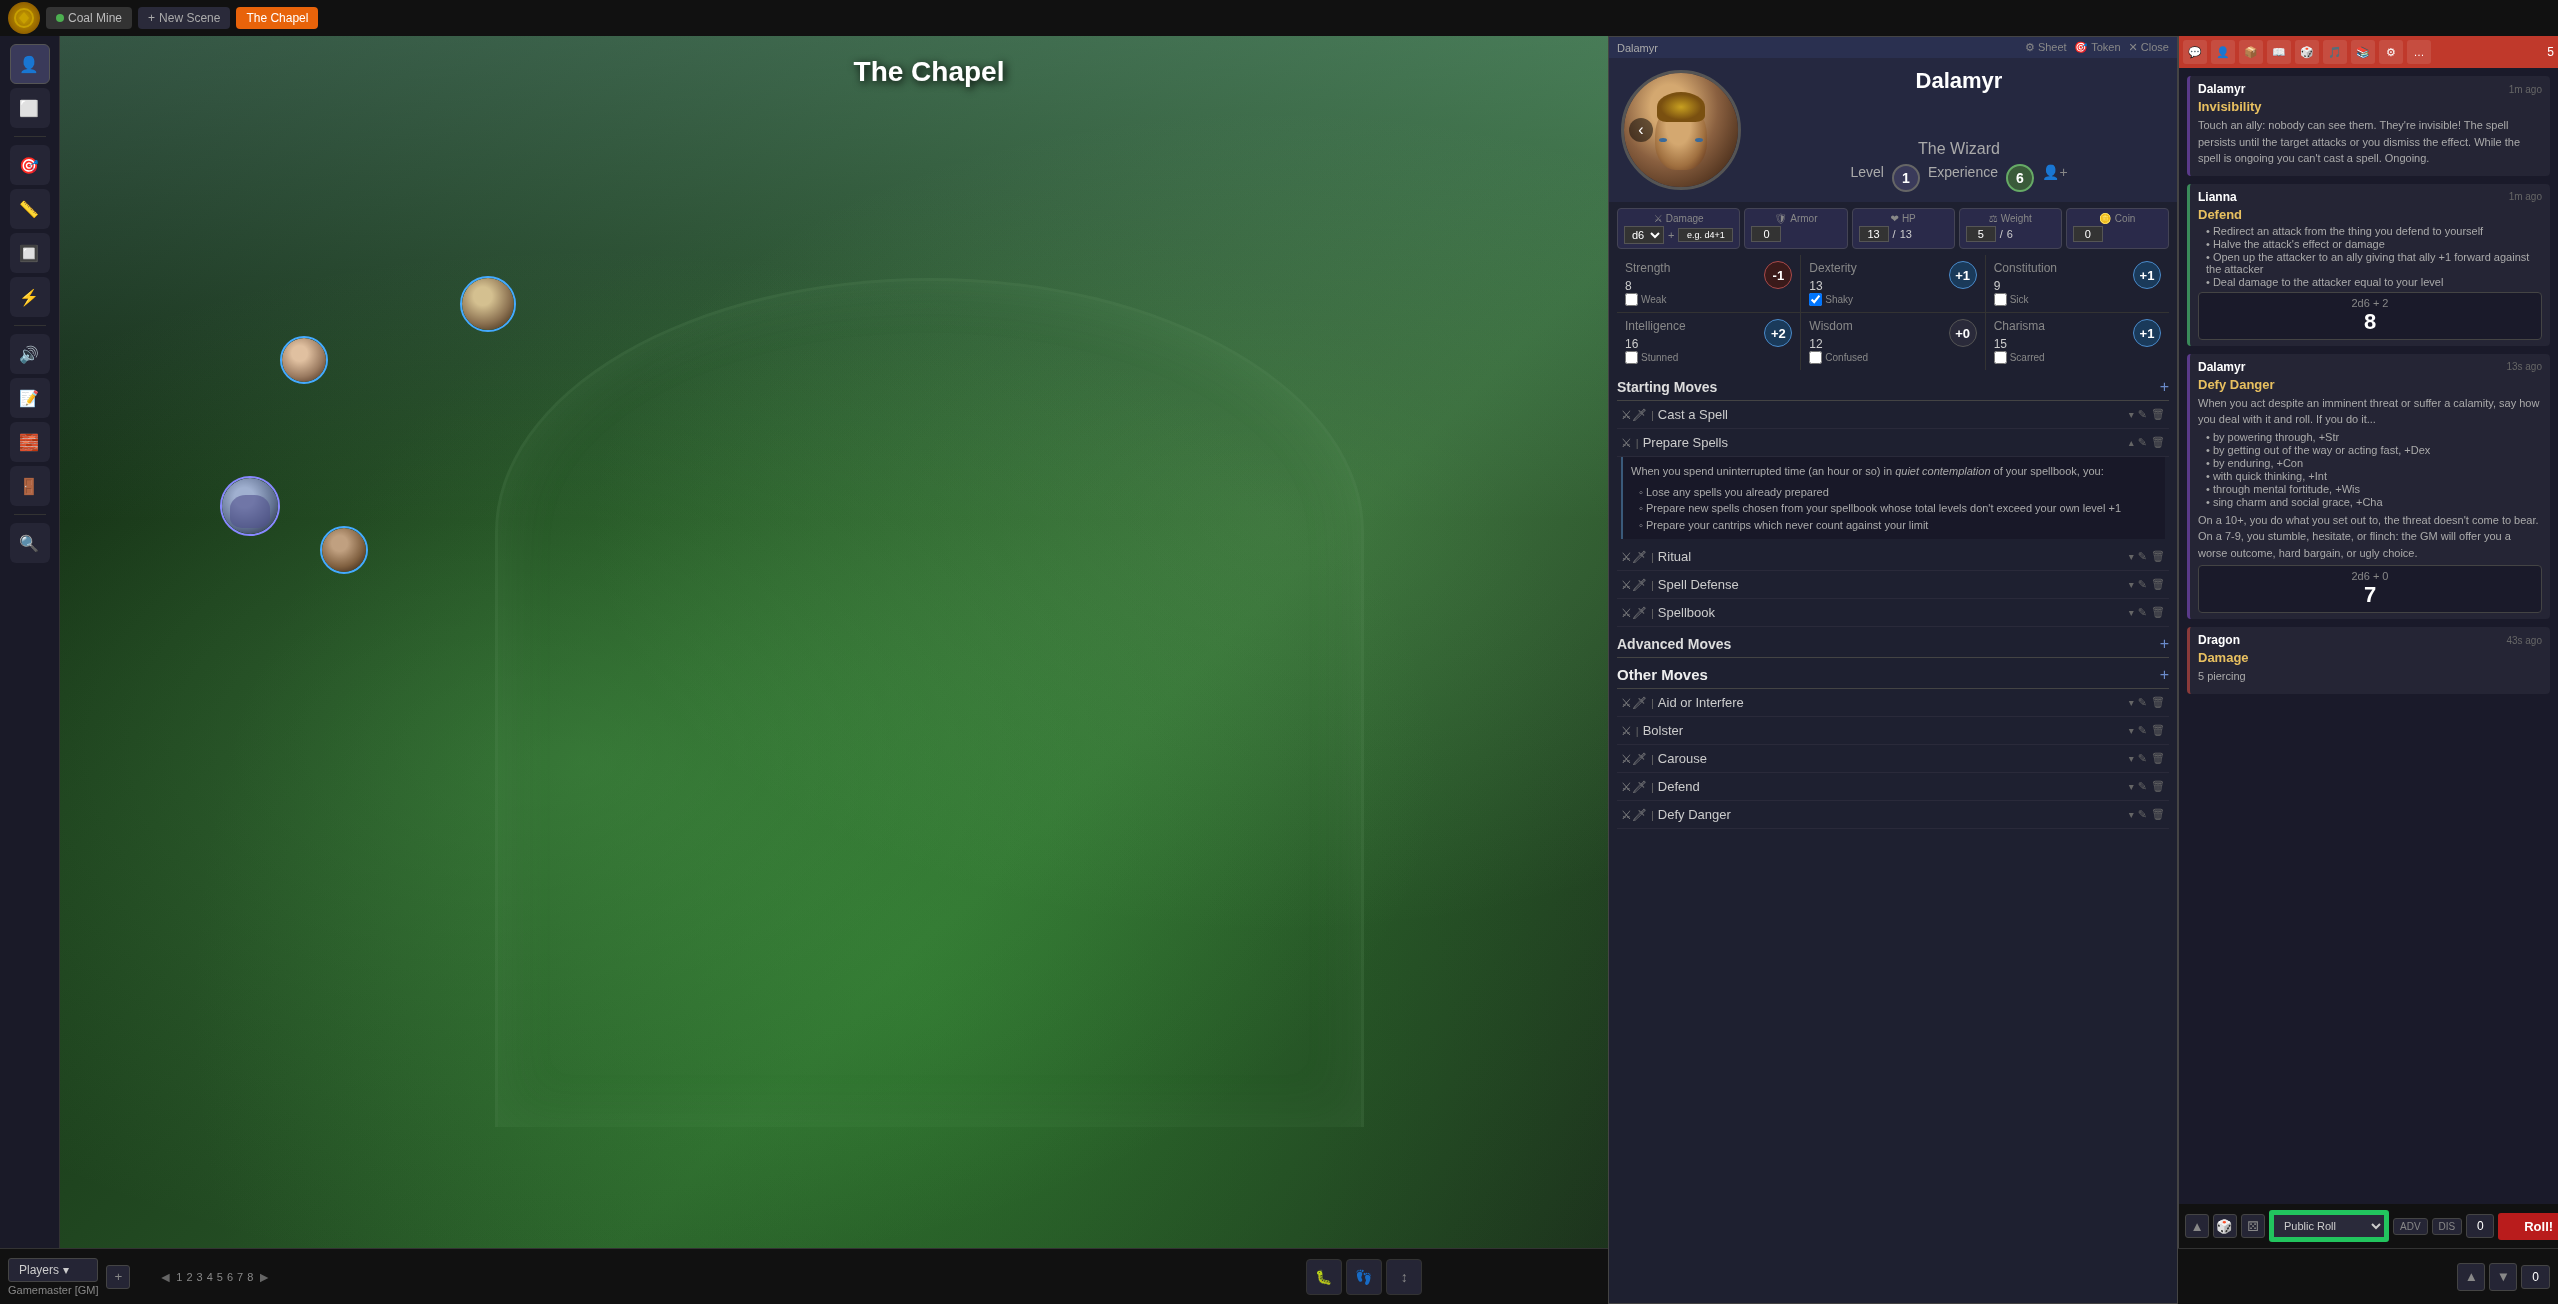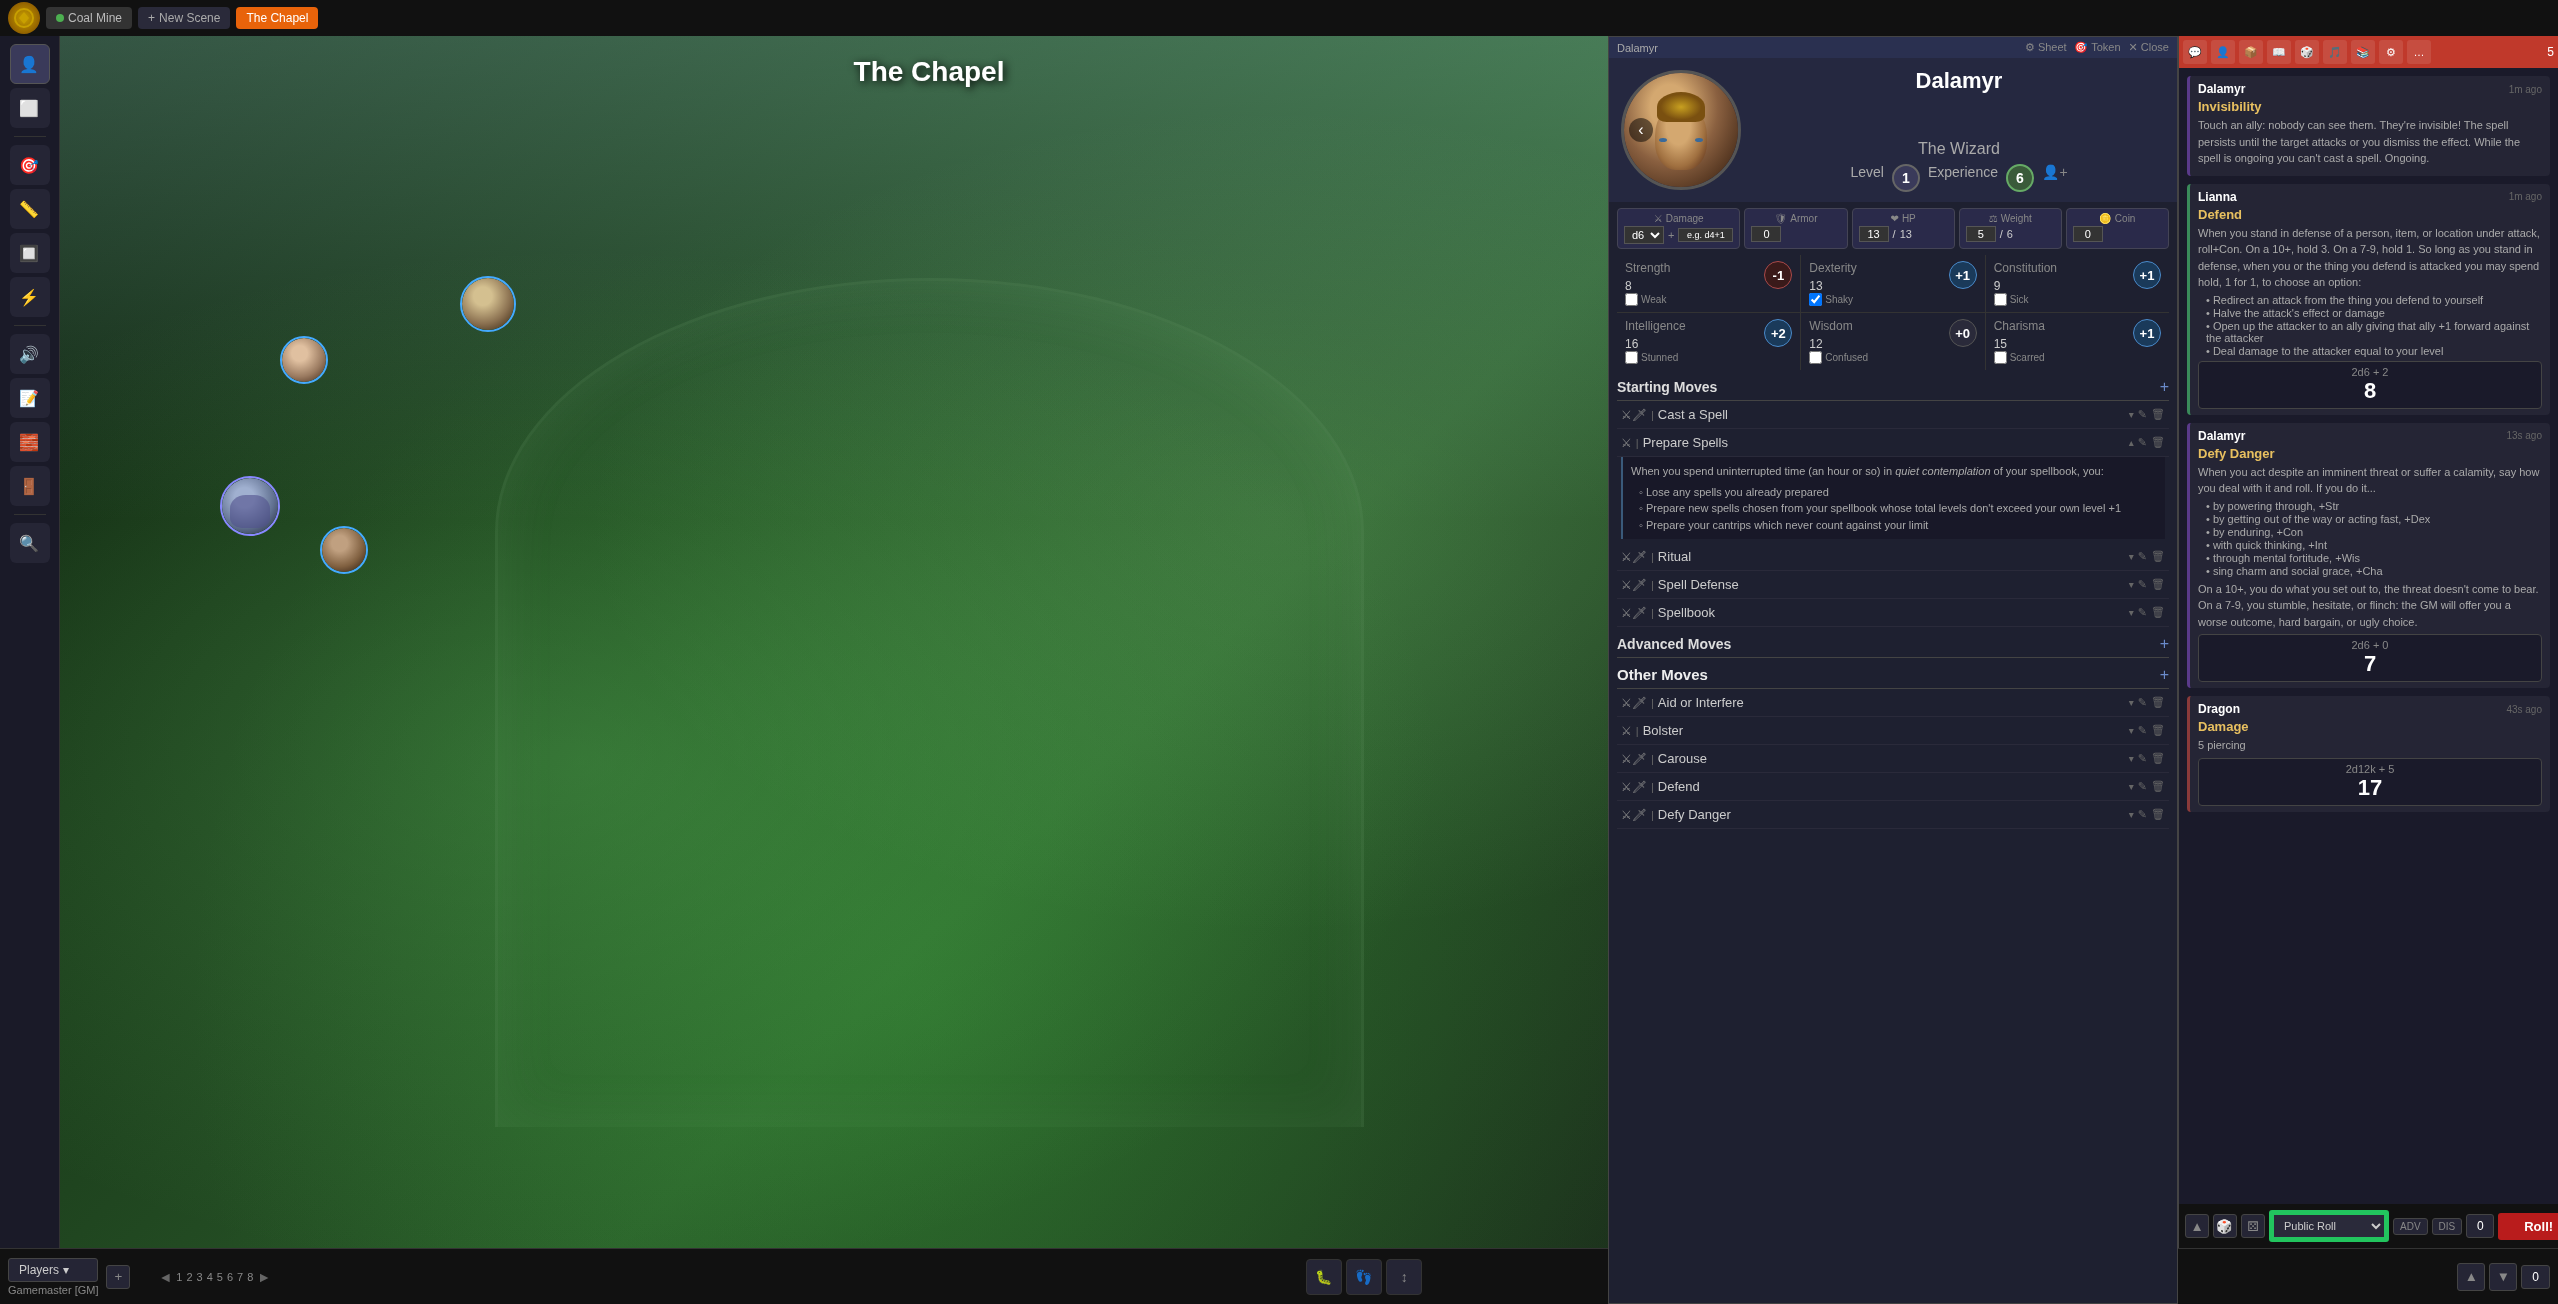--- a/index.html
+++ b/index.html
@@ -918,21 +918,20 @@
       <div class="chat-move">Invisibility</div>
       <div class="chat-desc">Touch an ally: nobody can see them. They're invisible! The spell persists until the target attacks or you dismiss the effect. While the spell is ongoing you can't cast a spell. Ongoing.</div>
     </div>
 
     <div class="chat-msg lianna">
       <div class="chat-msg-header">
         <span class="chat-sender">Lianna</span>
         <span class="chat-time">1m ago</span>
       </div>
       <div class="chat-move">Defend</div>
-      <div class="chat-desc">When you stand in defense of a person, item, or location under attack, roll+Con. On a 10+, hold 3. On a 7-9, hold 1. So long as you stand in defense, when you or the thing you defend is attacked you may spend hold, 1 for 1, to choose an option:</div>
       <div class="chat-bullet">• Redirect an attack from the thing you defend to yourself</div>
       <div class="chat-bullet">• Halve the attack's effect or damage</div>
       <div class="chat-bullet">• Open up the attacker to an ally giving that ally +1 forward against the attacker</div>
       <div class="chat-bullet">• Deal damage to the attacker equal to your level</div>
       <div class="chat-roll">
         <div class="chat-roll-formula">2d6 + 2</div>
         <div class="chat-roll-result">8</div>
       </div>
     </div>
 
@@ -956,24 +955,20 @@
       </div>
     </div>
 
     <div class="chat-msg dragon">
       <div class="chat-msg-header">
         <span class="chat-sender">Dragon</span>
         <span class="chat-time">43s ago</span>
       </div>
       <div class="chat-move">Damage</div>
       <div class="chat-desc">5 piercing</div>
-      <div class="chat-roll">
-        <div class="chat-roll-formula">2d12k + 5</div>
-        <div class="chat-roll-result">17</div>
-      </div>
     </div>
 
   </div>
 
   <div class="right-panel-footer">
     <div style="display:flex;gap:4px;align-items:center;">
       <button style="background:#252535;border:1px solid #444;color:#888;width:24px;height:24px;border-radius:3px;cursor:pointer;">▲</button>
       <button style="background:#252535;border:1px solid #444;color:#888;width:24px;height:24px;border-radius:3px;cursor:pointer;">🎲</button>
       <button style="background:#252535;border:1px solid #444;color:#888;width:24px;height:24px;border-radius:3px;cursor:pointer;">⚄</button>
     </div>

